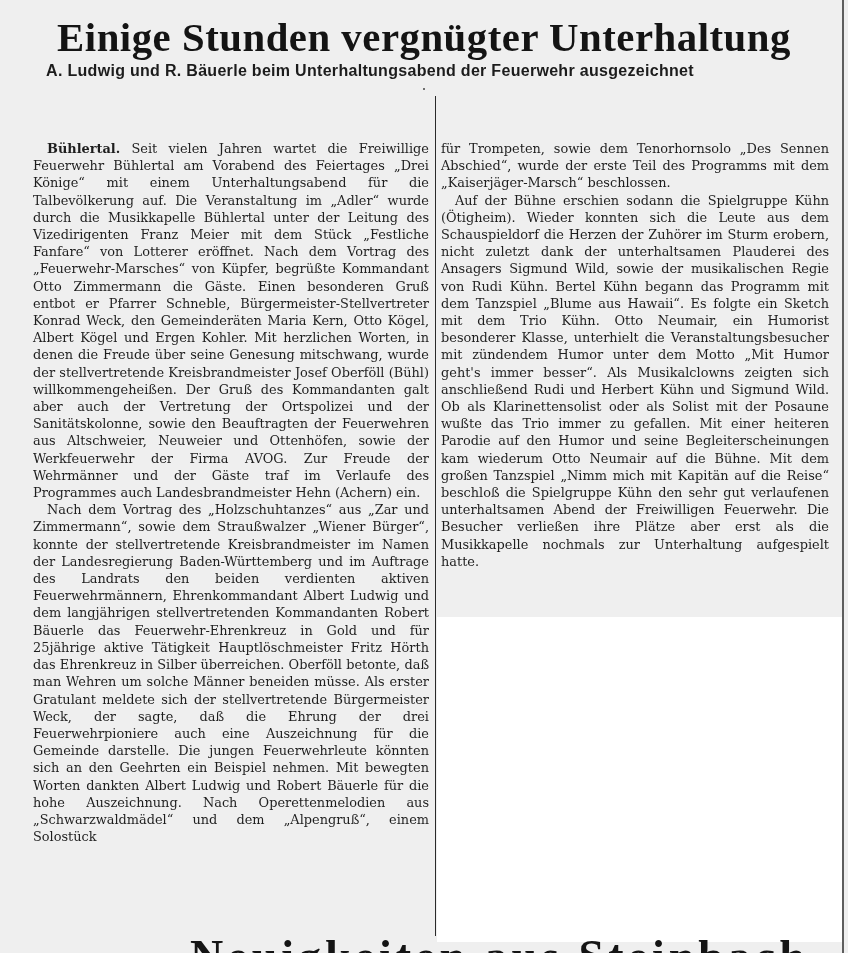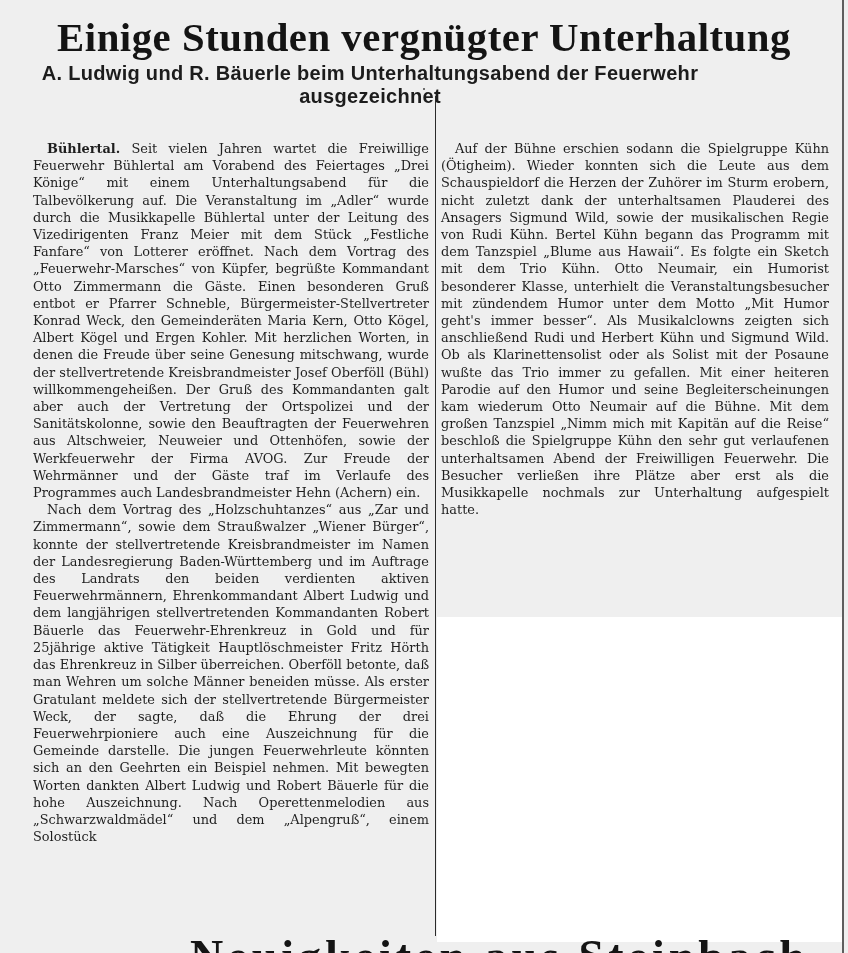--- a/index.html
+++ b/index.html
@@ -14,21 +14,21 @@
     text-align: center; margin: 0;
     font-family: "Liberation Serif", serif;
     font-weight: bold; font-size: 40px; letter-spacing: 0.5px;
     color: #141414;
     transform: scaleX(1.02);
   }
   .subheadline {
     position: absolute; left: 0; top: 62px; width: 740px;
     text-align: center; margin: 0;
     font-family: "Liberation Sans", sans-serif;
-    font-weight: bold; font-size: 20px; letter-spacing: 0.3px;
+    font-weight: bold; font-size: 16px; letter-spacing: 0.3px;
     color: #1c1c1c;
   }
   .col {
     position: absolute; top: 92px;
     font-family: "DejaVu Serif", serif;
     font-size: 12.9px; line-height: 17.2px;
     text-align: justify; hyphens: manual;
     color: #1e1e1e;
     margin-top: 48px;
   }
@@ -67,19 +67,20 @@
 <div class="speck"></div>
 
 <div class="col col-left">
   <p class="indent"><span class="dateline">Bühlertal.</span><span> Seit vielen Jahren wartet die Freiwillige Feuerwehr Bühlertal am Vorabend des Feiertages „Drei Könige“ mit einem Unterhaltungsabend für die Talbevölkerung auf. Die Veranstaltung im „Adler“ wurde durch die Musikkapelle Bühlertal unter der Leitung des Vizedirigenten Franz Meier mit dem Stück „Festliche Fanfare“ von Lotterer eröffnet. Nach dem Vortrag des „Feuerwehr-Marsches“ von Küpfer, begrüßte Kommandant Otto Zimmermann die Gäste. Einen besonderen Gruß entbot er Pfarrer Schneble, Bürgermeister-Stellvertreter Konrad Weck, den Gemeinderäten Maria Kern, Otto Kögel, Albert Kögel und Ergen Kohler. Mit herzlichen Worten, in denen die Freude über seine Genesung mitschwang, wurde der stellvertretende Kreisbrandmeister Josef Oberföll (Bühl) willkommengeheißen. Der Gruß des Kommandanten galt aber auch der Vertretung der Ortspolizei und der Sanitätskolonne, sowie den Beauftragten der Feuerwehren aus Altschweier, Neuweier und Ottenhöfen, sowie der Werkfeuerwehr der Firma AVOG. Zur Freude der Wehrmänner und der Gäste traf im Verlaufe des Programmes auch Landesbrandmeister Hehn (Achern) ein.</span></p>
   <p class="indent">Nach dem Vortrag des „Holzschuhtanzes“ aus „Zar und Zimmermann“, sowie dem Straußwalzer „Wiener Bürger“, konnte der stellvertretende Kreisbrandmeister im Namen der Landesregierung Baden-Württemberg und im Auftrage des Landrats den beiden verdienten aktiven Feuerwehrmännern, Ehrenkommandant Albert Ludwig und dem langjährigen stellvertretenden Kommandanten Robert Bäuerle das Feuerwehr-Ehrenkreuz in Gold und für 25jährige aktive Tätigkeit Hauptlöschmeister Fritz Hörth das Ehrenkreuz in Silber überreichen. Oberföll betonte, daß man Wehren um solche Männer beneiden müsse. Als erster Gratulant meldete sich der stellvertretende Bürgermeister Weck, der sagte, daß die Ehrung der drei Feuerwehrpioniere auch eine Auszeichnung für die Gemeinde darstelle. Die jungen Feuerwehrleute könnten sich an den Geehrten ein Beispiel nehmen. Mit bewegten Worten dankten Albert Ludwig und Robert Bäuerle für die hohe Auszeichnung. Nach Operettenmelodien aus „Schwarzwaldmädel“ und dem „Alpengruß“, einem Solostück</p>
 </div>
 
 <div class="col-rule"></div>
 
 <div class="col col-right">
+  <p>für Trompeten, sowie dem Tenorhornsolo „Des Sennen Abschied“, wurde der erste Teil des Programms mit dem „Kaiserjäger-Marsch“ beschlossen.</p>
   <p class="indent">Auf der Bühne erschien sodann die Spielgruppe Kühn (Ötigheim). Wieder konnten sich die Leute aus dem Schauspieldorf die Herzen der Zuhörer im Sturm erobern, nicht zuletzt dank der unterhaltsamen Plauderei des Ansagers Sigmund Wild, sowie der musikalischen Regie von Rudi Kühn. Bertel Kühn begann das Programm mit dem Tanzspiel „Blume aus Hawaii“. Es folgte ein Sketch mit dem Trio Kühn. Otto Neumair, ein Humorist besonderer Klasse, unterhielt die Veranstaltungsbesucher mit zündendem Humor unter dem Motto „Mit Humor geht's immer besser“. Als Musikalclowns zeigten sich anschließend Rudi und Herbert Kühn und Sigmund Wild. Ob als Klarinettensolist oder als Solist mit der Posaune wußte das Trio immer zu gefallen. Mit einer heiteren Parodie auf den Humor und seine Begleiterscheinungen kam wiederum Otto Neumair auf die Bühne. Mit dem großen Tanzspiel „Nimm mich mit Kapitän auf die Reise“ beschloß die Spielgruppe Kühn den sehr gut verlaufenen unterhaltsamen Abend der Freiwilligen Feuerwehr. Die Besucher verließen ihre Plätze aber erst als die Musikkapelle nochmals zur Unterhaltung aufgespielt hatte.</p>
 </div>
 
 <div class="blank-area"></div>
 <div class="right-edge-rule"></div>
 
 <h1 class="next-headline">Neuigkeiten aus Steinbach</h1>
 
 </body></html>

